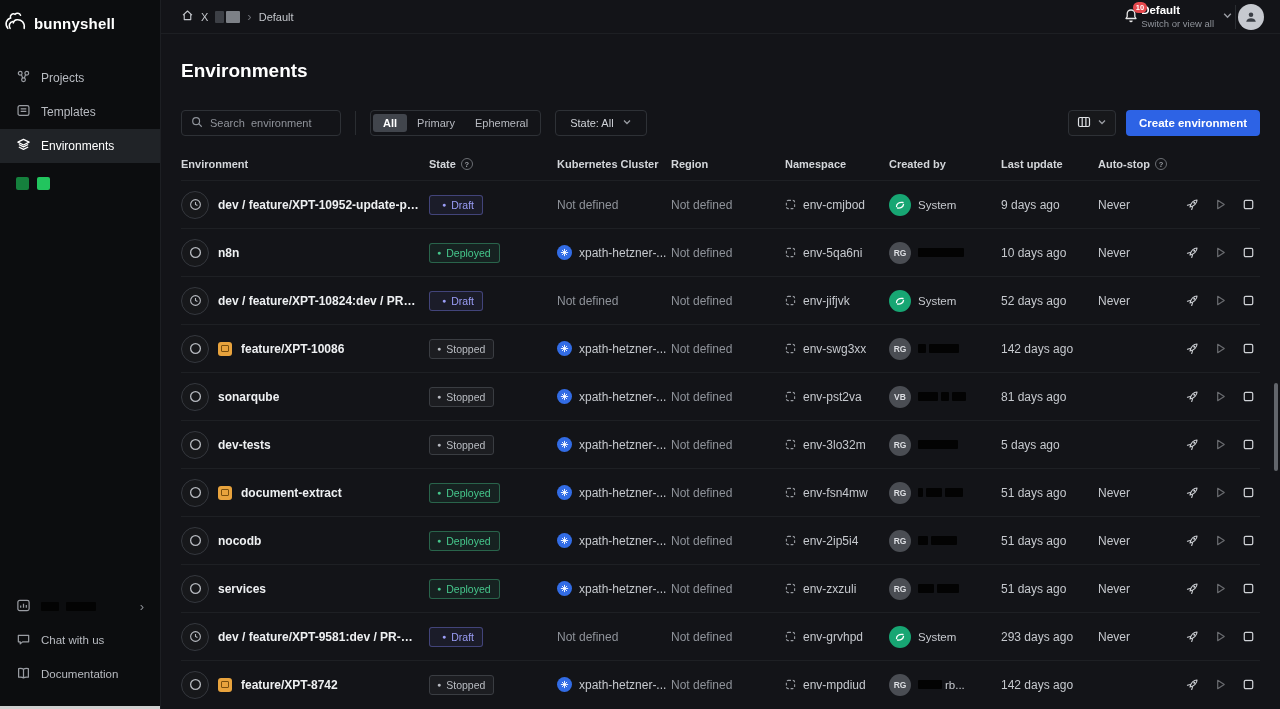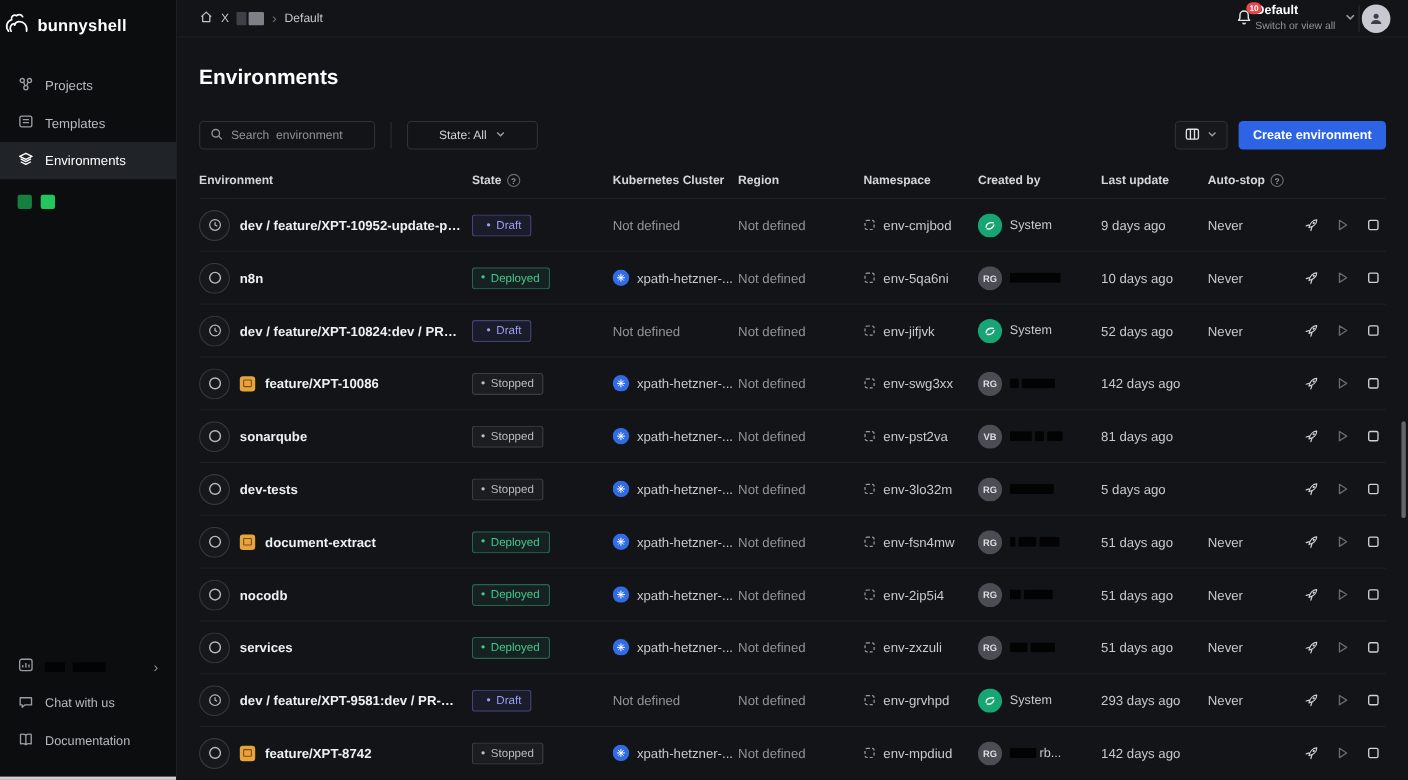--- a/index.html
+++ b/index.html
@@ -87,21 +87,21 @@
     display:flex; align-items:center; border:1px solid #2e3136; border-radius:4px;
     padding:2px; height:26px;
   }
   .seg {
     font-size:11px; color:#b7bac0; padding:3px 10px; border-radius:3px; cursor:pointer;
     white-space:nowrap;
   }
   .seg.active { background:#41454c; color:#fff; font-weight:700; }
   .select-box {
     display:flex; align-items:center; gap:8px; height:26px; border:1px solid #2e3136;
-    border-radius:4px; padding:0 28px; font-size:11px; color:#d0d3d8; cursor:pointer;
+    border-radius:4px; padding:0 14px; font-size:11px; color:#d0d3d8; cursor:pointer;
   }
   .toolbar-right { margin-left:auto; display:flex; align-items:center; gap:10px; }
   .columns-btn {
     display:flex; align-items:center; gap:6px; height:26px; padding:0 8px;
     background:#17181b; border:1px solid #2e3136; border-radius:4px; cursor:pointer;
   }
   .create-btn {
     height:26px; padding:0 13px; background:#2d63e5; color:#fff; border:none;
     border-radius:4px; font-size:11.5px; font-weight:700; cursor:pointer;
     font-family:"Liberation Sans", sans-serif;
@@ -305,20 +305,25 @@
         <div class="search-box">
           <span>
             <svg width="12" height="12" viewBox="0 0 14 14" fill="none" stroke="#8f939a" stroke-width="1.4">
               <circle cx="6" cy="6" r="4"></circle>
                 <path d="M9.2 9.2 L12.5 12.5"></path>
             </svg>
           </span>
           <input type="text" placeholder="Search  environment" style="">
         </div>
         <div class="v-divider"></div>
+        <div class="seg-group">
+          <span class="seg active">All</span>
+          <span class="seg">Primary</span>
+          <span class="seg">Ephemeral</span>
+        </div>
         <div class="select-box">
           <span>State: All</span>
           <span>
             <svg width="10" height="10" viewBox="0 0 10 10" fill="none" stroke="#9a9da3" stroke-width="1.3">
                 <path d="M2 3.5 L5 6.5 L8 3.5"></path>
               </svg>
           </span>
         </div>
         <div class="toolbar-right">
           <div class="columns-btn">

